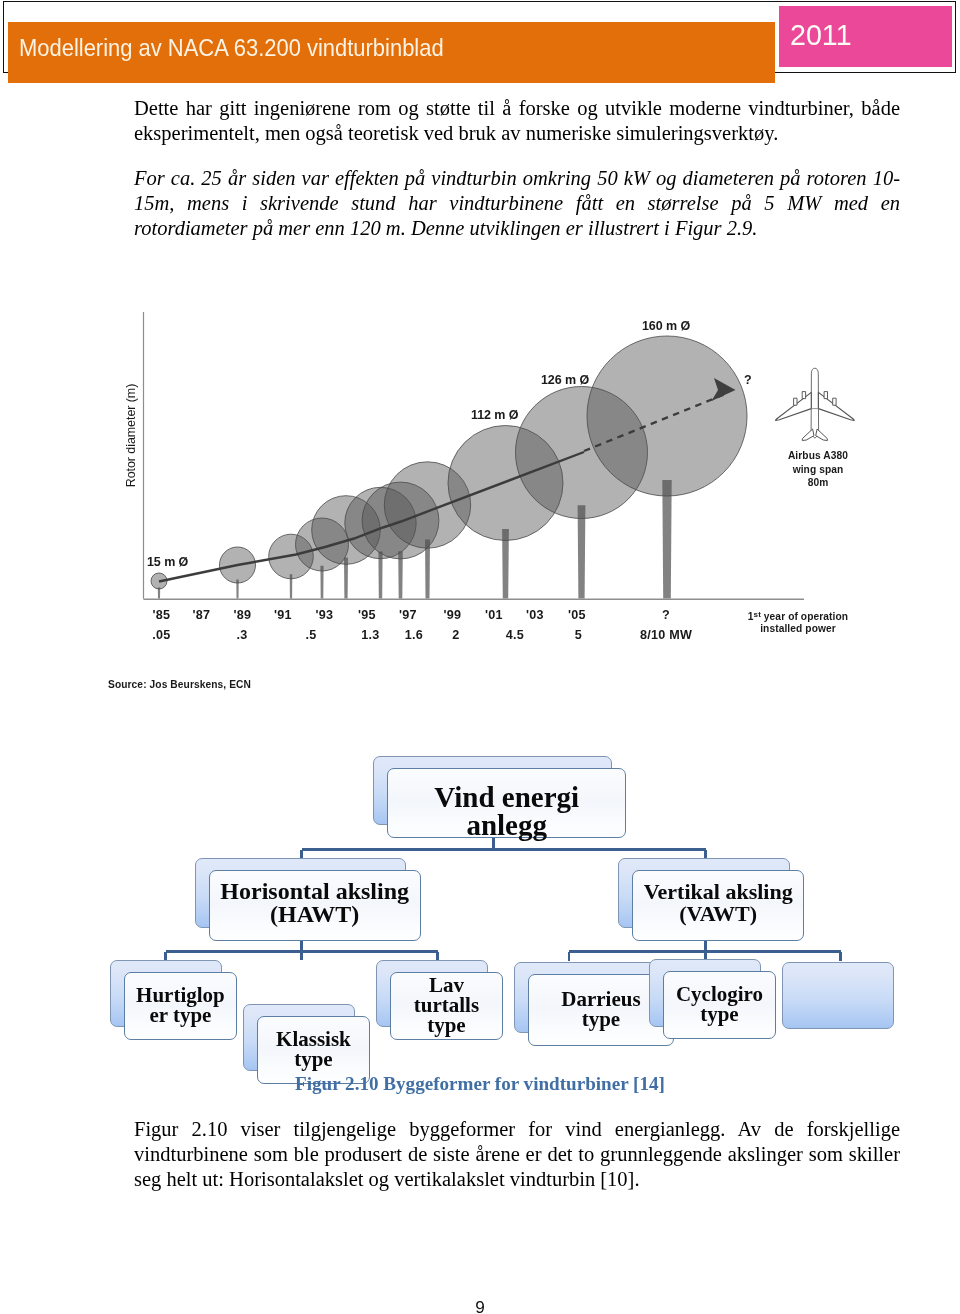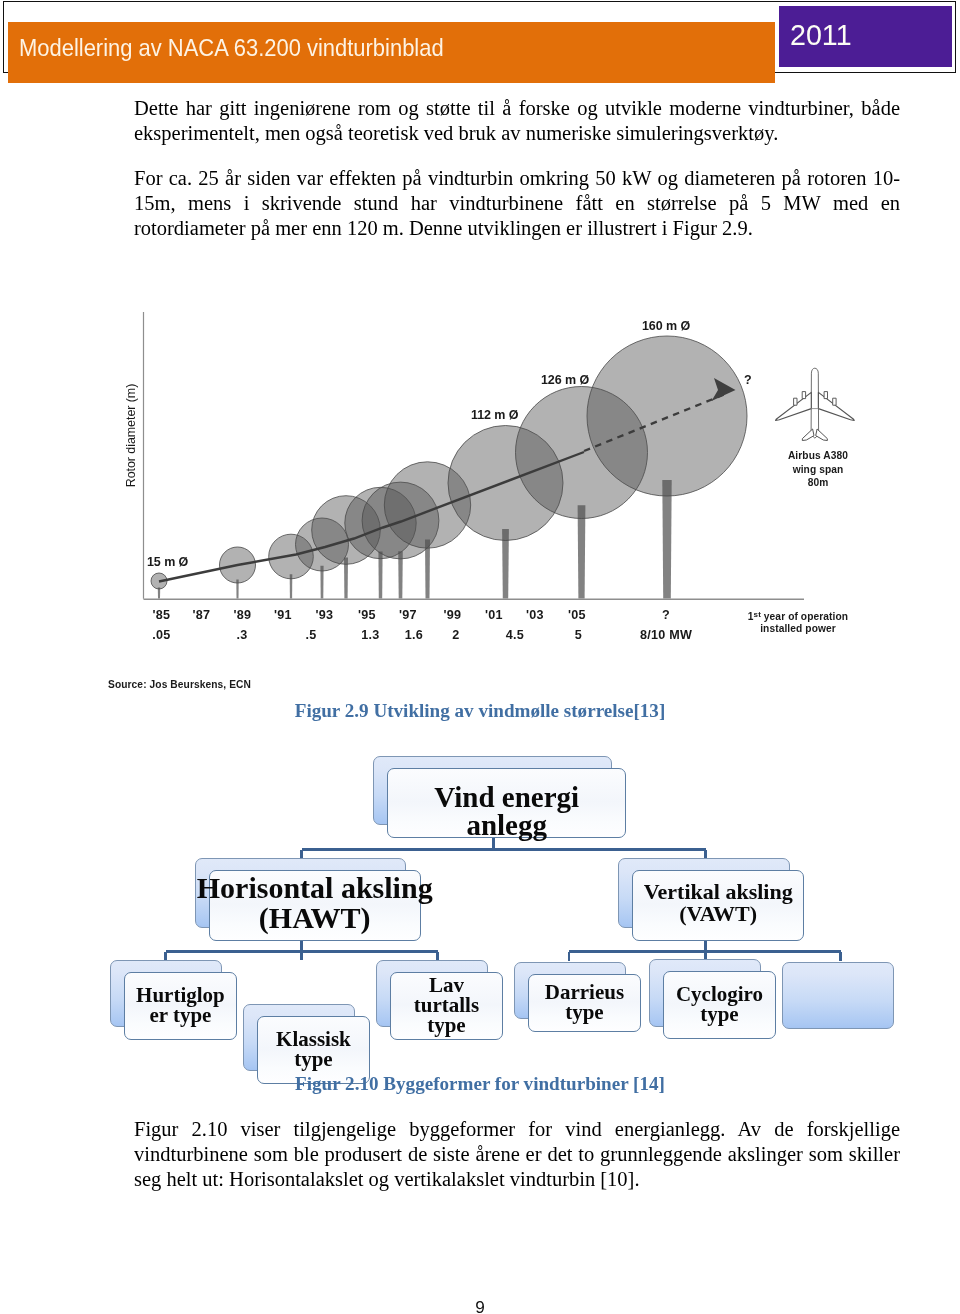--- a/index.html
+++ b/index.html
@@ -3,32 +3,32 @@
 <meta charset="utf-8">
 <style>
   html,body{margin:0;padding:0;}
   body{width:960px;height:1314px;background:#ffffff;font-family:"Liberation Serif",serif;overflow:hidden;}
   .page{position:relative;width:960px;height:1314px;}
 
   
   .hdr{position:absolute;left:3px;top:1px;width:953px;height:72px;border:1.6px solid #111;box-sizing:border-box;background:#fff;}
   .hdr-inner{position:absolute;left:4.2px;top:4.2px;right:2.8px;bottom:4.8px;display:flex;}
   .hdr-orange{position:absolute;left:0;top:16px;width:767px;height:100%;background:#E26F09;}
-  .hdr-green{position:absolute;left:771px;top:0;right:0;height:100%;background:#4c1d95;}
+  .hdr-green{position:absolute;left:771px;top:0;right:0;height:100%;background:#ec4899;}
   .hdr-title{position:absolute;left:11px;top:11.5px;color:#FDF3E4;transform-origin:left top;
     transform:scaleX(0.90);
     font-family:"Liberation Sans",sans-serif;font-size:24.4px;font-weight:400;white-space:nowrap;}
   .hdr-year{position:absolute;left:11px;top:11.5px;color:#FCFDF5;transform-origin:left top;
     transform:scaleX(0.955);
     font-family:"Liberation Sans",sans-serif;font-size:30px;font-weight:400;white-space:nowrap;}
 
   
   .para{position:absolute;left:97px;width:766px;font-size:20.5px;line-height:25px;color:#000;text-align:justify;margin-left:37px;}
   .p1{top:95.5px;}
-  .p2{top:165.5px;}
+  .p2{top:165.5px;font-style:italic;}
 
   
   .cap{position:absolute;width:960px;text-align:center;color:#416FA3;font-weight:bold;font-size:19.1px;}
 
   
   .fig29{position:absolute;left:100px;top:292px;width:770px;height:400px;}
   .fig29 svg{overflow:visible;}
   .cx-lbl{font-family:"Liberation Sans",sans-serif;font-size:12.5px;fill:#1a1a1a;letter-spacing:-0.08px;}
   .cx-sm{font-size:10.2px;letter-spacing:0.1px;}
   .cx-b{font-weight:bold;}
@@ -165,21 +165,20 @@
         <path d="M832.7 398.2 h3.4 v7.0 h-3.4 Z" stroke-width="0.95"></path>
       </g>
       <text class="cx-lbl cx-b cx-sm" x="818" y="459" text-anchor="middle">Airbus A380</text>
       <text class="cx-lbl cx-b cx-sm" x="818" y="472.5" text-anchor="middle">wing span</text>
       <text class="cx-lbl cx-b cx-sm" x="818" y="486" text-anchor="middle">80m</text>
 
       <text class="cx-lbl cx-b cx-sm" x="108" y="688">Source: Jos Beurskens, ECN</text>
       </g>
     </svg>
   </div>
-  <div class="cap" style="top:700px">Figur 2.9 Utvikling av vindmølle størrelse[13]</div>
 
   <div class="fig210">
 
     <svg class="fc-lines" width="960" height="330" viewBox="0 0 960 330">
       <g stroke="#3B6090" stroke-width="2.9" fill="none" shape-rendering="crispEdges">
         <path d="M493.5 89.5 V101.5"></path>
         <path d="M301.5 101.5 H705.5"></path>
         <path d="M301.5 101.5 V110"></path>
         <path d="M705.5 101.5 V110"></path>
         <path d="M301.5 191.5 V203.5"></path>
@@ -197,21 +196,21 @@
     <div class="fc-boxes">
         <div class="fcbox" style="left: 373px; top: 7.5px; width: 253px; height: 82px;">
           <div class="sh"></div>
           <div class="fr">
             <span style="font-size: 29px; line-height: 28px; margin-top: 16px;">Vind energi<br>anlegg</span>
           </div>
         </div>
         <div class="fcbox" style="left: 194.5px; top: 110px; width: 226px; height: 82.5px;">
           <div class="sh"></div>
           <div class="fr">
-            <span style="font-size: 30px; line-height: 30px; transform: translateY(-2px);">Horisontal aksling<br>(HAWT)</span>
+            <span style="font-size: 24px; line-height: 23px; transform: translateY(-2px);">Horisontal aksling<br>(HAWT)</span>
           </div>
         </div>
         <div class="fcbox" style="left: 110px; top: 211.5px; width: 126.5px; height: 80px;">
           <div class="sh"></div>
           <div class="fr">
             <span style="font-size: 21px; line-height: 19.8px;">Hurtiglop<br>er type</span>
           </div>
         </div>
         <div class="fcbox" style="left: 618px; top: 110px; width: 186px; height: 82.5px;">
           <div class="sh"></div>
@@ -224,21 +223,21 @@
           <div class="fr">
             <span style="font-size: 21px; line-height: 19.8px;">Klassisk<br>type</span>
           </div>
         </div>
         <div class="fcbox" style="left: 376px; top: 211.5px; width: 126.5px; height: 80px;">
           <div class="sh"></div>
           <div class="fr">
             <span style="font-size: 21px; line-height: 19.8px;">Lav<br>turtalls<br>type</span>
           </div>
         </div>
-        <div class="fcbox" style="left: 514px; top: 213.5px; width: 126.5px; height: 70px;">
+        <div class="fcbox" style="left: 514px; top: 213.5px; width: 126.5px; height: 84px; padding-left: 33px;">
           <div class="sh"></div>
           <div class="fr">
             <span style="font-size: 21px; line-height: 19.8px;">Darrieus<br>type</span>
           </div>
         </div>
         <div class="fcbox" style="left: 649px; top: 211px; width: 126.5px; height: 80px;">
           <div class="sh"></div>
           <div class="fr">
             <span style="font-size: 21px; line-height: 19.8px;">Cyclogiro<br>type</span>
           </div>

